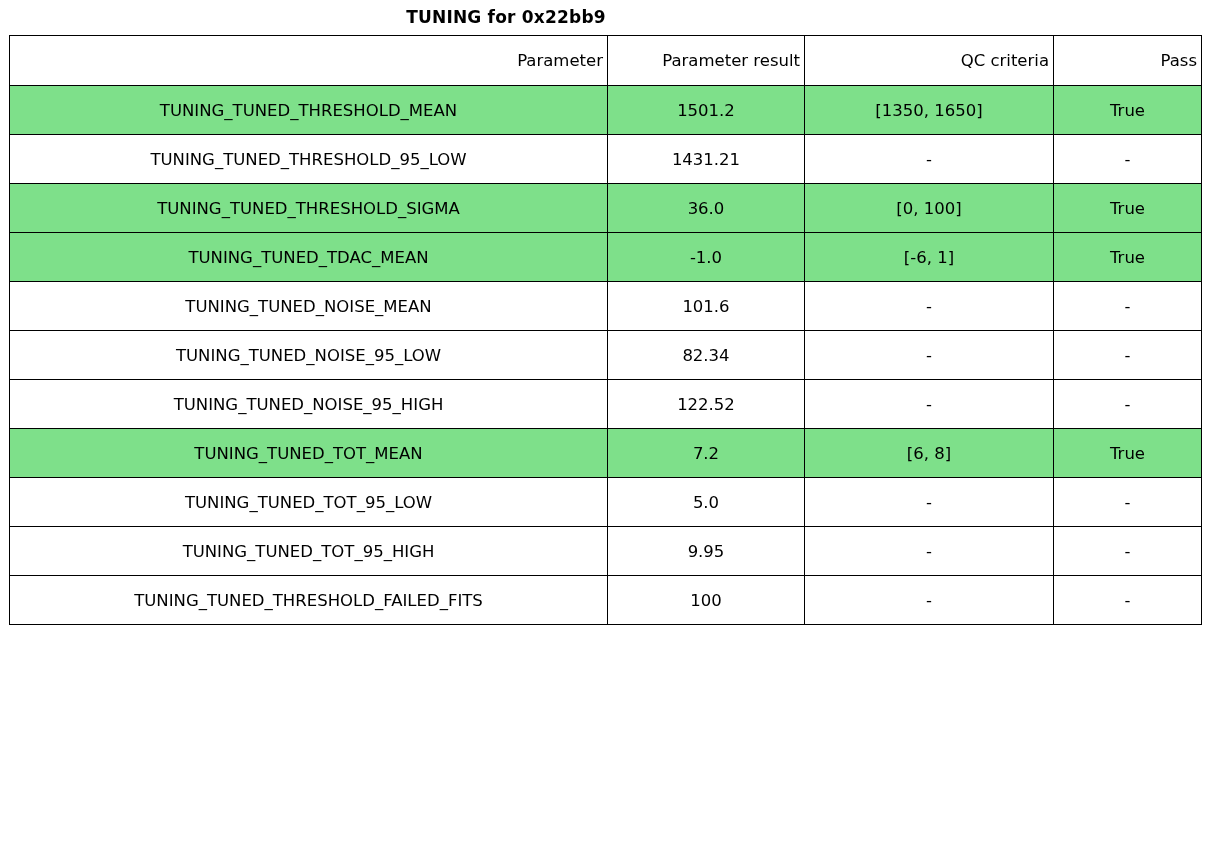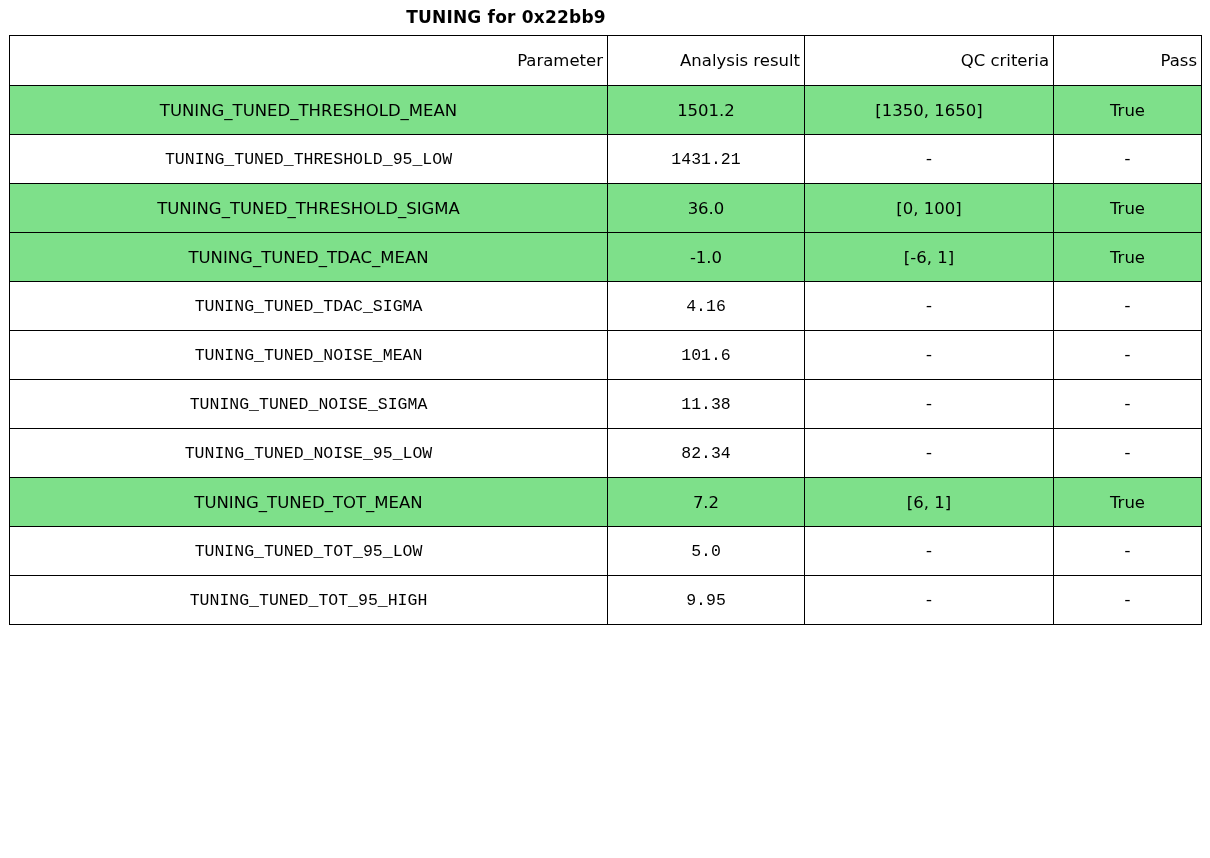--- a/index.html
+++ b/index.html
@@ -60,42 +60,41 @@
   col.c-param { width: 598px; }
   col.c-result { width: 197px; }
   col.c-crit { width: 249px; }
   col.c-pass { width: 148px; }
 
   tr.pass-row td {
     background: #7ee08a;
   }
   tr.plain-row td {
     background: #ffffff;
-    font-family: Liberation Mono, monospace;
   }
 </style>
 </head>
 <body>
 
 <div class="page">
 
   <div class="title">TUNING for 0x22bb9</div>
 
   <div class="table-wrap">
     <table class="qc-table">
       <colgroup>
         <col class="c-param">
         <col class="c-result">
         <col class="c-crit">
         <col class="c-pass">
       </colgroup>
       <thead>
         <tr>
           <th>Parameter</th>
-          <th>Analysis result</th>
+          <th>Parameter result</th>
           <th>QC criteria</th>
           <th>Pass</th>
         </tr>
       </thead>
       <tbody id="table-body">
           <tr class="pass-row">
             <td>TUNING_TUNED_THRESHOLD_MEAN</td>
             <td>1501.2</td>
             <td>[1350, 1650]</td>
             <td>True</td>
@@ -112,58 +111,58 @@
             <td>[0, 100]</td>
             <td>True</td>
           </tr>
           <tr class="pass-row">
             <td>TUNING_TUNED_TDAC_MEAN</td>
             <td>-1.0</td>
             <td>[-6, 1]</td>
             <td>True</td>
           </tr>
           <tr class="plain-row">
-            <td>TUNING_TUNED_TDAC_SIGMA</td>
-            <td>4.16</td>
-            <td>-</td>
-            <td>-</td>
-          </tr>
-          <tr class="plain-row">
             <td>TUNING_TUNED_NOISE_MEAN</td>
             <td>101.6</td>
-            <td>-</td>
-            <td>-</td>
-          </tr>
-          <tr class="plain-row">
-            <td>TUNING_TUNED_NOISE_SIGMA</td>
-            <td>11.38</td>
             <td>-</td>
             <td>-</td>
           </tr>
           <tr class="plain-row">
             <td>TUNING_TUNED_NOISE_95_LOW</td>
             <td>82.34</td>
             <td>-</td>
             <td>-</td>
           </tr>
+          <tr class="plain-row">
+            <td>TUNING_TUNED_NOISE_95_HIGH</td>
+            <td>122.52</td>
+            <td>-</td>
+            <td>-</td>
+          </tr>
           <tr class="pass-row">
             <td>TUNING_TUNED_TOT_MEAN</td>
             <td>7.2</td>
-            <td>[6, 1]</td>
+            <td>[6, 8]</td>
             <td>True</td>
           </tr>
           <tr class="plain-row">
             <td>TUNING_TUNED_TOT_95_LOW</td>
             <td>5.0</td>
             <td>-</td>
             <td>-</td>
           </tr>
           <tr class="plain-row">
             <td>TUNING_TUNED_TOT_95_HIGH</td>
             <td>9.95</td>
             <td>-</td>
             <td>-</td>
           </tr>
+          <tr class="plain-row">
+            <td>TUNING_TUNED_THRESHOLD_FAILED_FITS</td>
+            <td>100</td>
+            <td>-</td>
+            <td>-</td>
+          </tr>
         </tbody>
     </table>
   </div>
 
 </div>
 
 </body></html>

